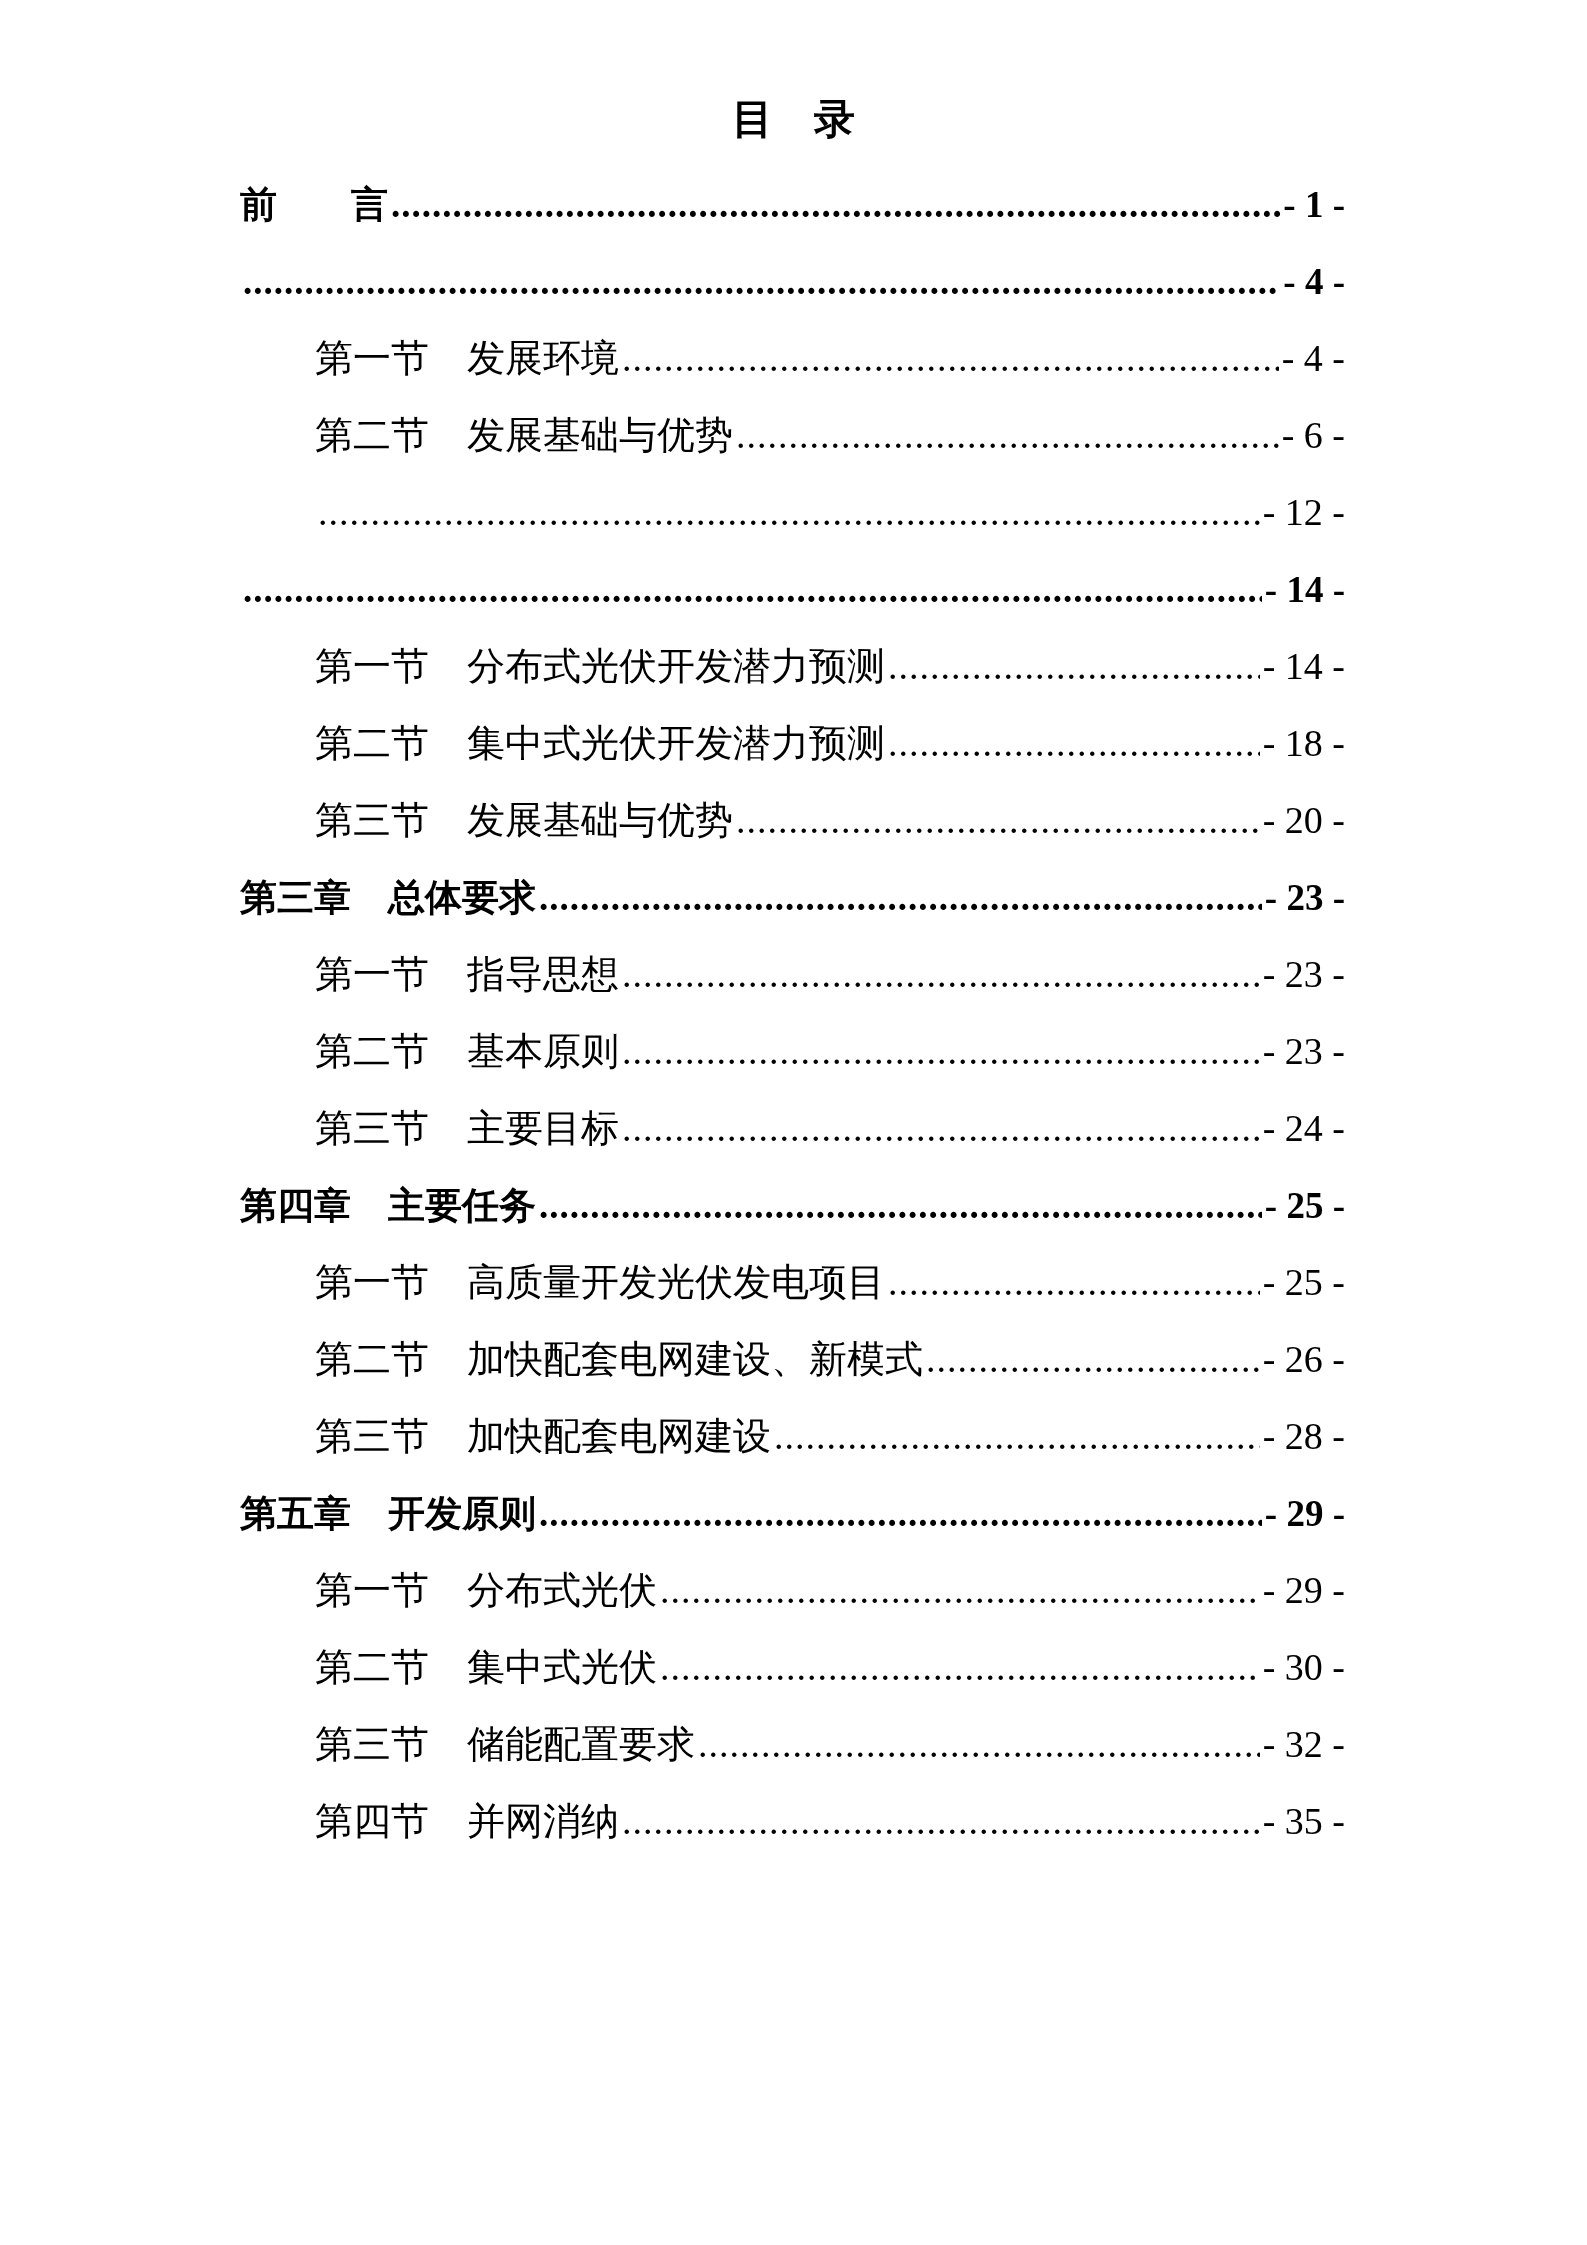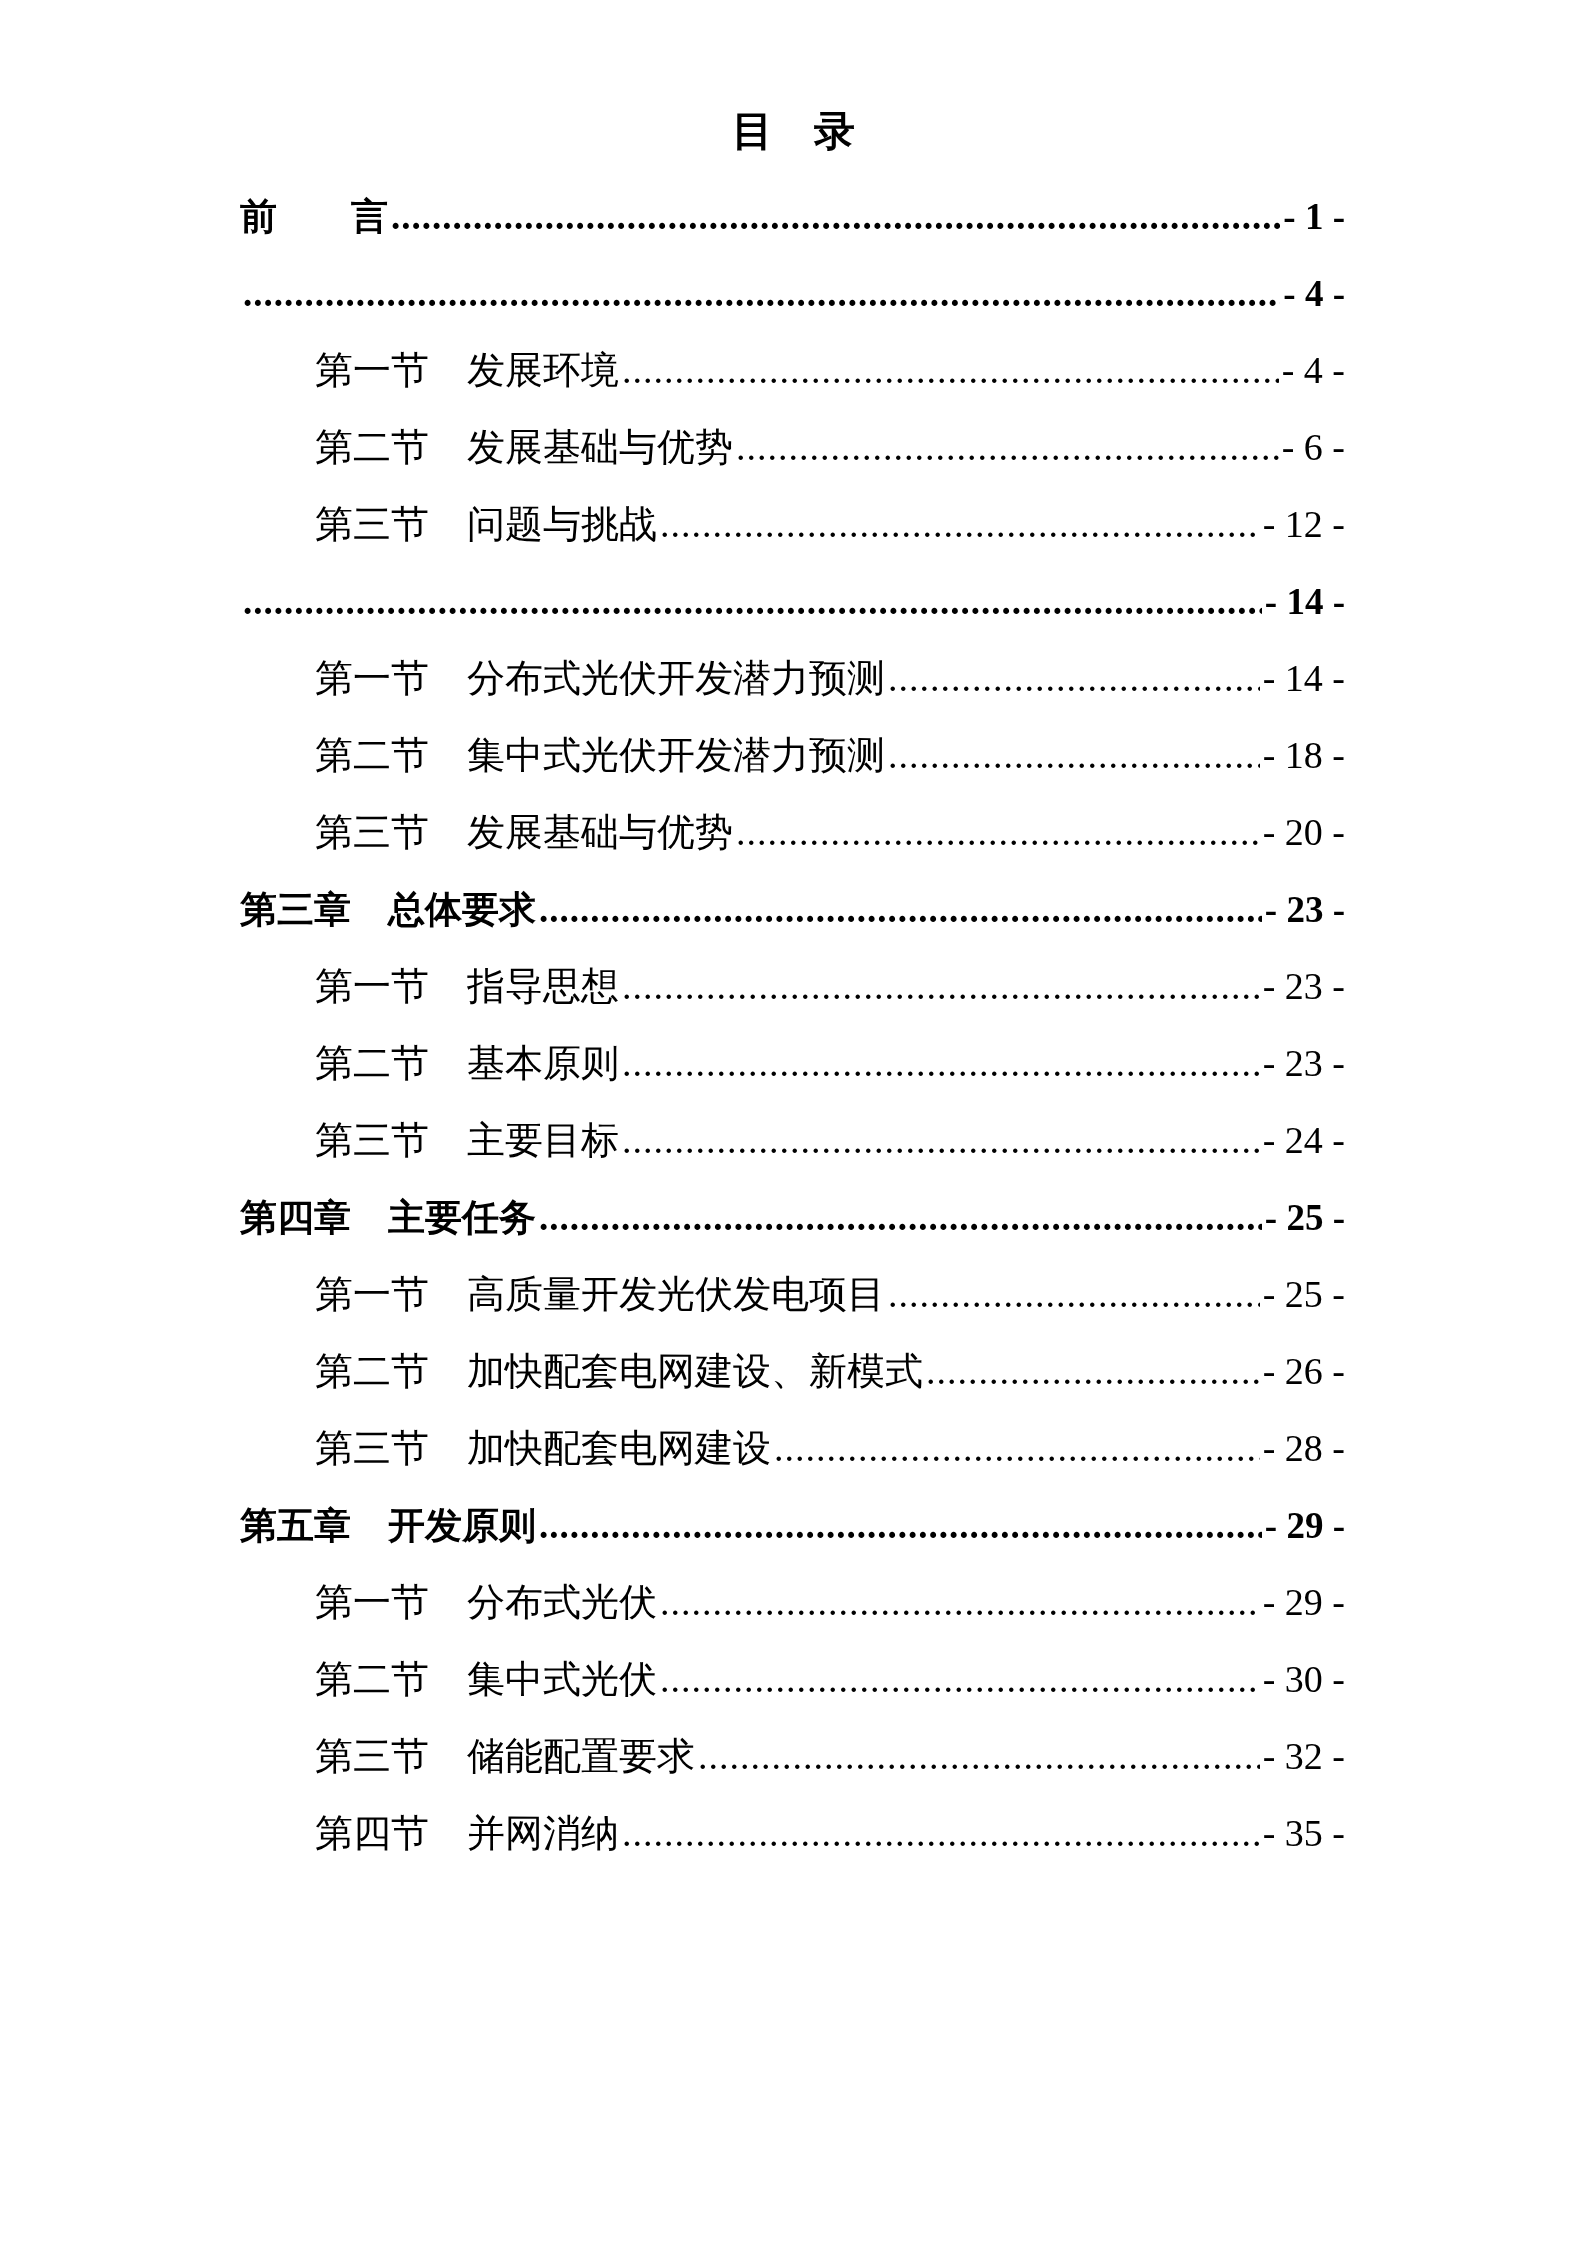--- a/index.html
+++ b/index.html
@@ -8,21 +8,21 @@
     background: #ffffff;
   }
   body {
     width: 1587px;
     height: 2245px;
     overflow: hidden;
     color: #000000;
     font-family: "Liberation Serif", "DejaVu Serif", serif;
   }
   .title {
-    margin: 16px;
+    margin: 4px;
     padding-top: 90px;
     text-align: center;
     font-size: 41px;
     line-height: 50px;
     font-weight: 700;
   }
   .toc {
     margin-top: 22px;
     padding-left: 240px;
     padding-right: 242px;
@@ -77,21 +77,20 @@
       <span class="label">第一节　发展环境</span>
       <span class="dots">................................................................................................................................................................................................................................................................................................................................................................................................................</span>
       <span class="pagenum">- 4 -</span>
     </div>
       <div class="row section">
       <span class="label">第二节　发展基础与优势</span>
       <span class="dots">................................................................................................................................................................................................................................................................................................................................................................................................................</span>
       <span class="pagenum">- 6 -</span>
     </div>
       <div class="row section">
-      <span class="label">第三节　问题与挑战</span>
       <span class="dots">................................................................................................................................................................................................................................................................................................................................................................................................................</span>
       <span class="pagenum">- 12 -</span>
     </div>
       <div class="row chapter">
       <span class="dots">................................................................................................................................................................................................................................................................................................................................................................................................................</span>
       <span class="pagenum">- 14 -</span>
     </div>
       <div class="row section">
       <span class="label">第一节　分布式光伏开发潜力预测</span>
       <span class="dots">................................................................................................................................................................................................................................................................................................................................................................................................................</span>

